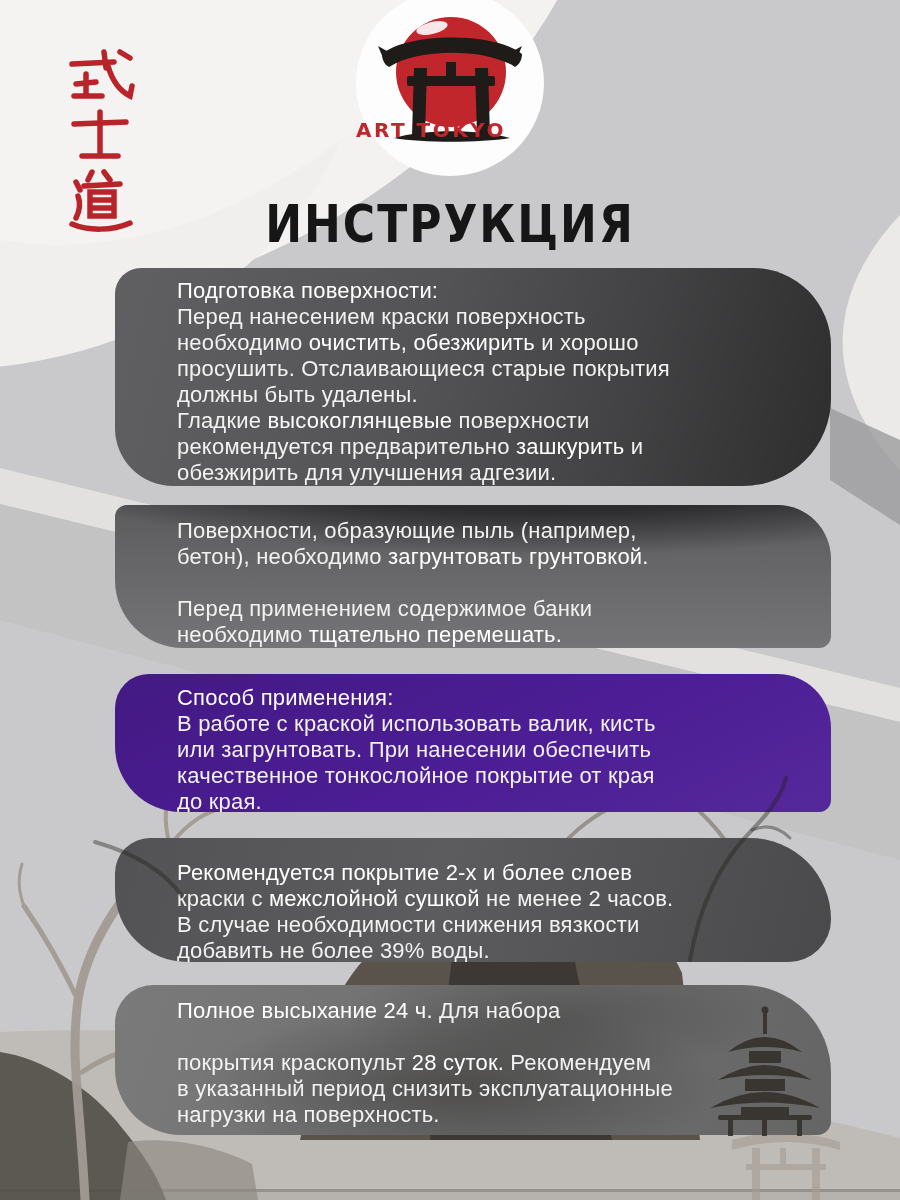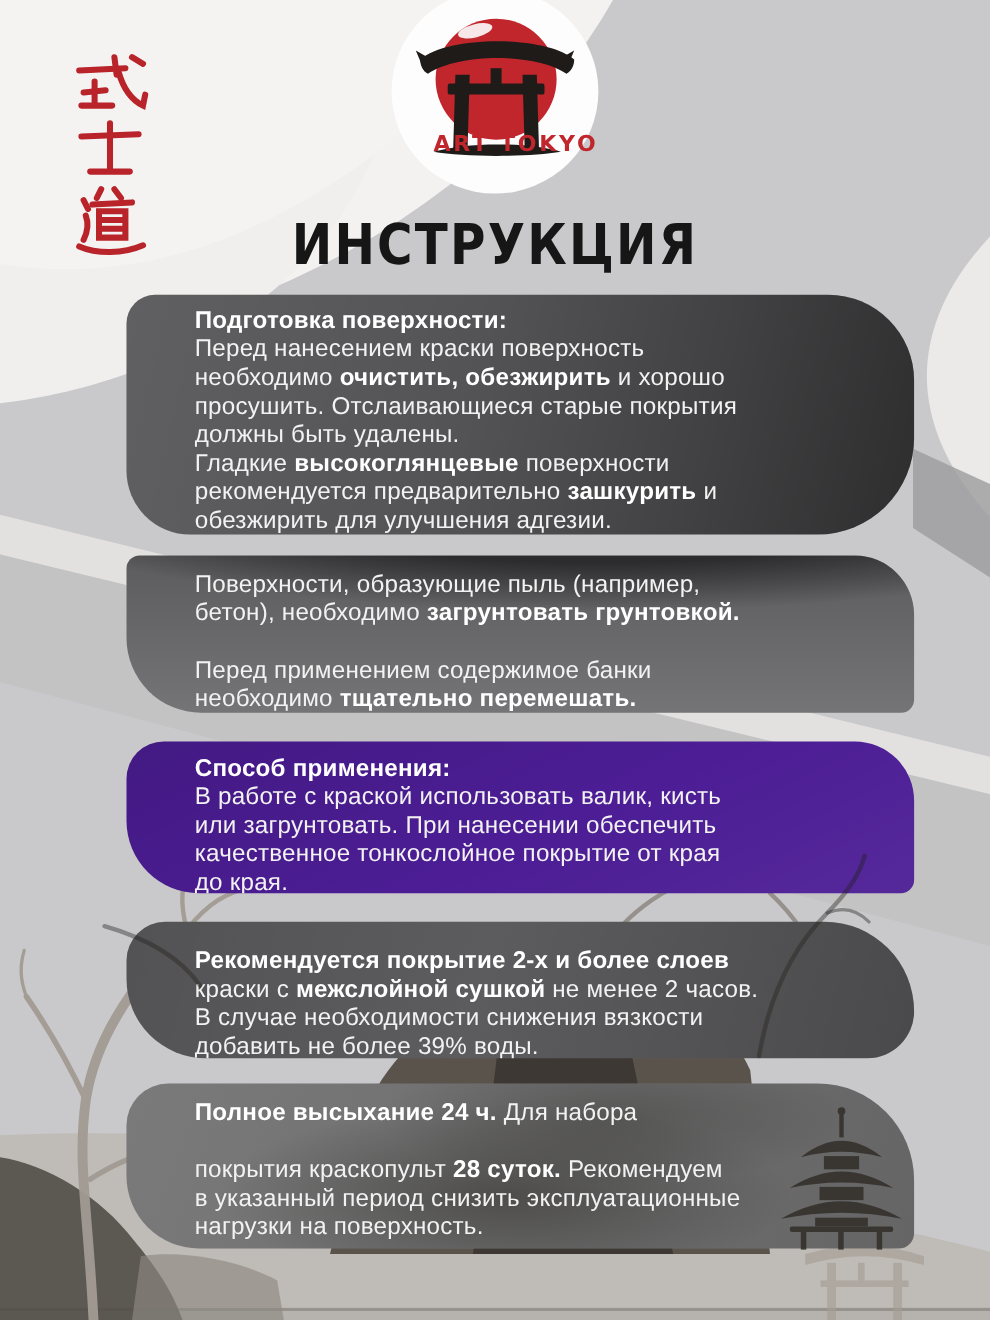--- a/index.html
+++ b/index.html
@@ -5,38 +5,38 @@
   html,body{margin:0;padding:0;}
   .page{position:relative;width:900px;height:1200px;overflow:hidden;
         background:#c9c9cb;font-family:"Liberation Sans",sans-serif;}
   .scene{position:absolute;left:0;top:0;z-index:0;}
   .overlay-scene{position:absolute;left:0;top:0;z-index:5;pointer-events:none;}
 
   
   .logo-circle{position:absolute;left:356px;top:-10px;width:188px;height:186px;
                border-radius:50%;background:#fdfdfd;z-index:3;}
   .logo-svg{position:absolute;left:0;top:0;}
-  .logo-text{position:absolute;left:0;top:128px;width:100%;text-align:right;
+  .logo-text{position:absolute;left:0;top:128px;width:100%;text-align:left;
              color:#c0262c;font-weight:bold;font-size:20px;letter-spacing:2.5px;
              font-family:"DejaVu Sans",sans-serif;}
 
   
   .kanji{position:absolute;left:64px;top:44px;z-index:3;}
 
   
   .title{position:absolute;left:0;top:194px;width:900px;text-align:center;z-index:3;
          font-family:"DejaVu Sans",sans-serif;font-weight:bold;font-size:44px;
          color:#161616;letter-spacing:2px;transform:scaleY(1.16);transform-origin:top center;}
 
   
   .block{position:absolute;left:115px;width:716px;z-index:2;overflow:hidden;box-sizing:border-box;}
   .block .shade{position:absolute;inset:0;pointer-events:none;}
   .block-text{position:relative;z-index:2;color:#f2f2f2;font-size:22px;line-height:26px;
               padding-left:62px;padding-right:34px;letter-spacing:0.2px;}
-  .block-text .bld{font-weight:bold;color:#ffffff;}
+  .block-text .bld{font-weight:normal;color:#ffffff;}
 
   .b1{top:268px;height:218px;border-radius:26px 78px 88px 58px;background:#545456;}
   .b1 .shade{background:linear-gradient(103deg,rgba(255,255,255,0.07) 0%,rgba(0,0,0,0) 42%,rgba(0,0,0,0.22) 72%,rgba(0,0,0,0.46) 100%);}
   .b1 .block-text{padding-top:10px;}
 
   .b2{top:505px;height:143px;border-radius:12px 54px 12px 68px;background:#707072;}
   .b2 .shade{background:radial-gradient(130% 130% at 60% -45%,rgba(14,14,16,0.62) 38%,rgba(14,14,16,0) 62%),
              linear-gradient(180deg,rgba(0,0,0,0.18),rgba(255,255,255,0.03));}
   .b2 .block-text{padding-top:13px;}
 

